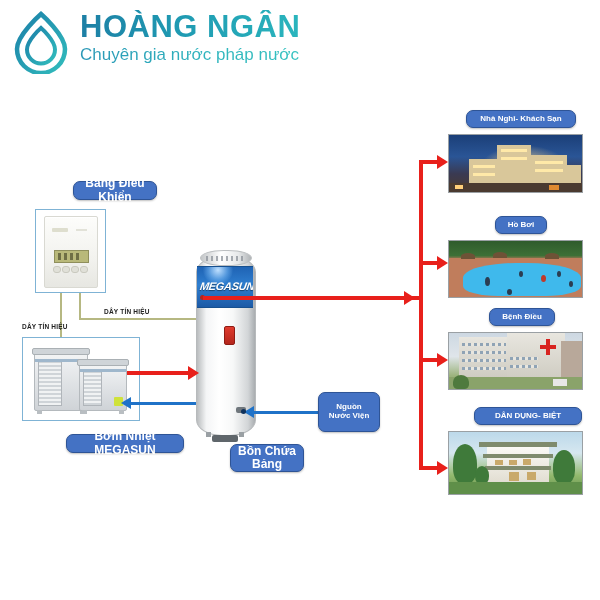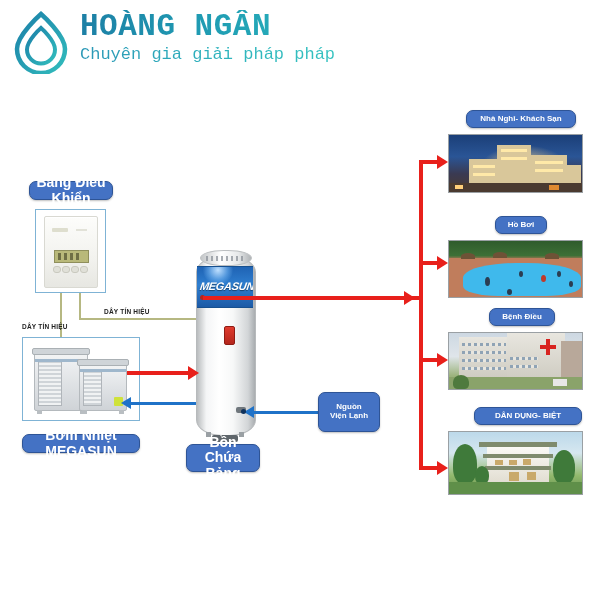--- a/index.html
+++ b/index.html
@@ -4,21 +4,21 @@
 <style>
   html,body{margin:0;padding:0;}
   body{
     width:600px;height:600px;background:#ffffff;
     font-family:"Liberation Sans","DejaVu Sans",sans-serif;
     overflow:hidden;position:relative;
   }
   #stage{position:absolute;left:0;top:0;width:600px;height:600px;}
 
   
-  .logo-wrap{position:absolute;left:8px;top:6px;width:330px;height:72px;font-family:Liberation Mono, monospace;}
+  .logo-wrap{position:absolute;left:8px;top:6px;width:330px;height:72px;}
   .logo-mark{position:absolute;left:0;top:2px;width:66px;height:66px;}
   .logo-text{position:absolute;left:72px;top:4px;}
   .logo-title{
     font-size:31px;font-weight:bold;letter-spacing:.5px;
     line-height:34px;color:#1e86a8;white-space:nowrap;
     background:linear-gradient(90deg,#1d7fa5 0%,#1f9ab2 45%,#2ab5bd 100%);
     -webkit-background-clip:text;background-clip:text;color:transparent;
   }
   .logo-sub{
     font-size:17px;line-height:20px;white-space:nowrap;margin-top:1px;
@@ -28,21 +28,21 @@
 
   
   .lbl{
     position:absolute;box-sizing:border-box;
     background:#4472c4;border:1px solid #2e5496;border-radius:7px;
     color:#ffffff;font-weight:bold;text-align:center;
     display:flex;align-items:center;justify-content:center;
     line-height:1.12;padding:2px 4px;
     box-shadow:0 1px 2px rgba(0,0,0,.25);
   }
-  .lbl.sm{font-size:14px;}
+  .lbl.sm{font-size:12px;margin-left:44px;}
   .lbl.xs{font-size:8px;}
 
   
   .frame{position:absolute;box-sizing:border-box;border:1px solid #7fb3d5;background:#ffffff;}
 
   
   .thermo{position:absolute;left:44px;top:216px;width:52px;height:70px;
     background:linear-gradient(180deg,#fdfdfb 0%,#f2f2ee 60%,#e7e7e2 100%);
     border:1px solid #d9d9d2;border-radius:2px;box-shadow:inset 0 1px 0 #fff;}
   .thermo .slot{position:absolute;left:7px;top:11px;width:16px;height:4px;background:#dedece;border-radius:1px;}
@@ -141,21 +141,21 @@
             <stop offset="0%" stop-color="#1b7fa8"></stop>
             <stop offset="100%" stop-color="#32bdbd"></stop>
           </linearGradient>
         </defs>
         <path d="M33 6 C33 6 9 27 9 41 a24 24 0 0 0 48 0 C57 27 33 6 33 6 Z" fill="none" stroke="url(#dg)" stroke-width="4.5"></path>
         <path d="M33 20 C33 20 19 32 19 41.5 a14 14 0 0 0 28 0 C47 32 33 20 33 20 Z" fill="none" stroke="url(#dg)" stroke-width="4"></path>
       </svg>
     </div>
     <div class="logo-text">
       <div class="logo-title">HOÀNG NGÂN</div>
-      <div class="logo-sub">Chuyên gia giải pháp pháp</div>
+      <div class="logo-sub">Chuyên gia nước pháp nước</div>
     </div>
   </div>
 
   <div class="pipe pw" style="left:60px;top:286px;width:2px;height:64px;"></div>
 
   <div class="pipe pw" style="left:79px;top:286px;width:2px;height:34px;"></div>
   <div class="pipe pw" style="left:79px;top:318px;width:122px;height:2px;"></div>
   <div class="pipe pw" style="left:199px;top:318px;width:2px;height:0px;"></div>
 
   <div class="wirelbl" style="left:22px;top:323px;">DÂY TÍN HIỆU</div>
@@ -227,21 +227,21 @@
   <div class="arrow ar-r" style="left:188px;top:366px;"></div>
 
   <div class="pipe pb" style="left:130px;top:402px;width:66px;height:3px;"></div>
   <div class="arrow ab-l" style="left:121px;top:397px;"></div>
 
   <div class="pipe pb" style="left:253px;top:411px;width:65px;height:3px;"></div>
   <div class="arrow ab-l" style="left:244px;top:406px;"></div>
   <div class="dot b" style="left:241px;top:409px;"></div>
   <div class="lbl xs" style="left:318px;top:392px;width:62px;height:40px;flex-direction:column;">
     <span>Nguồn</span>
-    <span>Viện Lạnh</span>
+    <span>Nước Viện</span>
   </div>
 
   <div class="dot" style="left:200px;top:295px;"></div>
   <div class="pipe pr" style="left:203px;top:296px;width:216px;height:4px;"></div>
   <div class="arrow ar-r" style="left:404px;top:291px;"></div>
 
   <div class="pipe pr" style="left:419px;top:160px;width:4px;height:310px;"></div>
 
   <div class="pipe pr" style="left:419px;top:160px;width:21px;height:4px;"></div>
   <div class="arrow ar-r" style="left:437px;top:155px;"></div>

